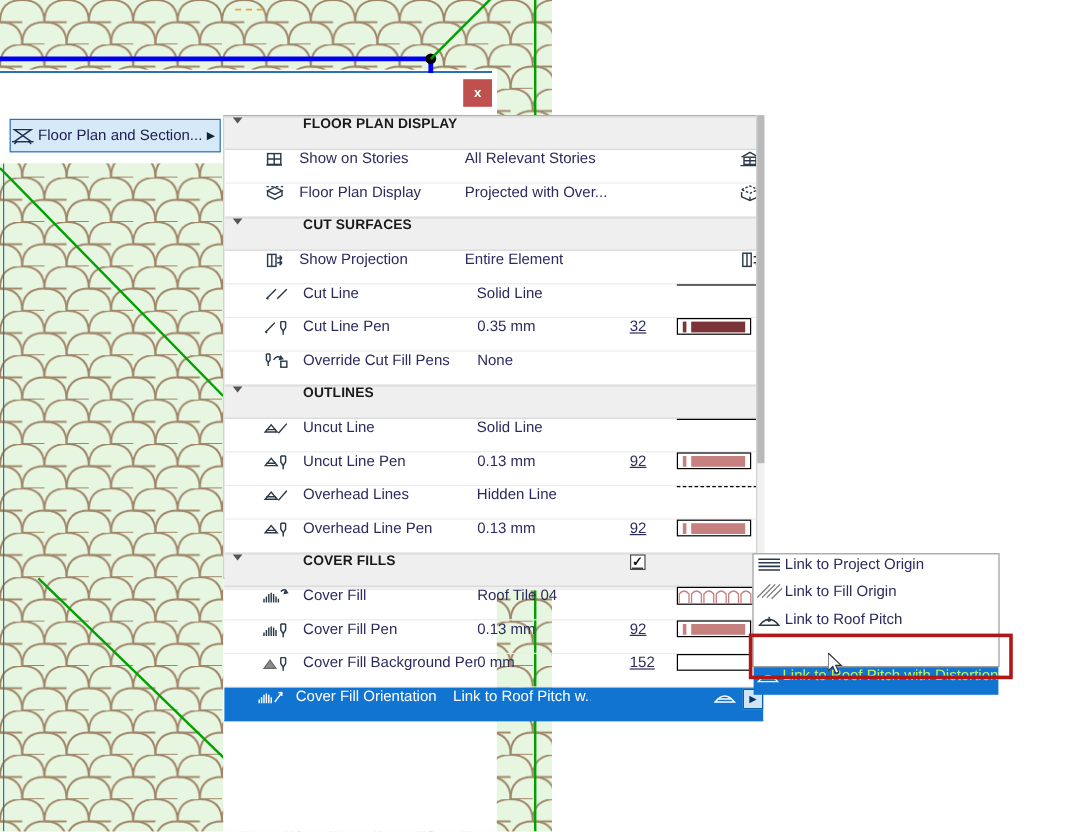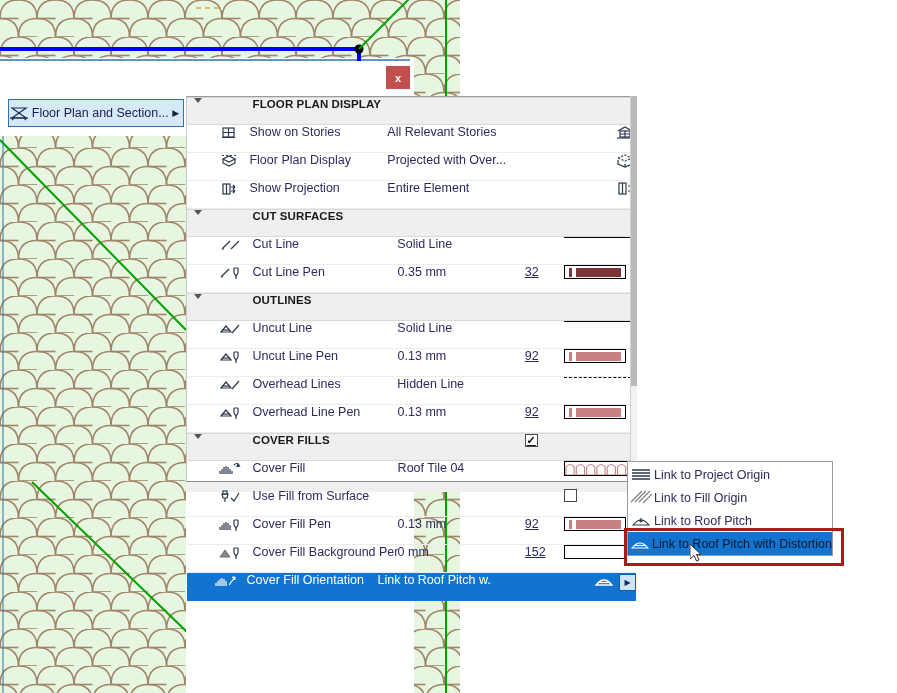--- a/index.html
+++ b/index.html
@@ -76,24 +76,24 @@
   
   #panel-scroll{position:absolute;left:630px;top:96px;width:6px;height:385px;background:#f1f1f1;border-left:1px solid #d2d2d2;}
   #panel-scroll .thumb{position:absolute;left:0;top:0;width:6px;height:290px;background:#b9b9b9;}
 
   
   #submenu{
     position:absolute;left:627px;top:461px;width:206px;height:95px;
     background:#ffffff;border:1px solid #9b9b9b;box-sizing:border-box;
     font-size:12.5px;color:#2b2b5e;padding-top:1px;
   }
-  .mi{height:23px;display:flex;align-items:center;box-sizing:border-box;}
+  .mi{height:23px;display:flex;align-items:flex-start;box-sizing:border-box;}
   .mi .mi-ico{width:26px;display:flex;justify-content:center;align-items:center;}
   .mi .mi-lbl{white-space:nowrap;}
-  .mi.sel{background:#1274d1;color:#0f172a;}
+  .mi.sel{background:#1274d1;color:#bef264;margin-top:24px;}
   #redbox{
     position:absolute;left:624px;top:528px;width:220px;height:38px;
     border:3px solid #b01818;box-sizing:border-box;pointer-events:none;
   }
   #cursor{position:absolute;left:690px;top:544px;width:14px;height:20px;}
 </style>
 </head>
 <body>
 
 <div id="canvas">
@@ -216,20 +216,31 @@
       <span class="c-right">
         <span><svg width="22" height="16" viewBox="0 0 22 16">
             <g fill="none" stroke="#2b3a4a" stroke-width="1.2">
               <path d="M4 5 L11 2 L18 5 L11 8 Z" stroke-dasharray="2 1.5"></path>
               <path d="M4 7v4l7 3 7-3V7"></path>
               <path d="M11 11v3"></path>
             </g>
           </svg></span>
       </span>
     </div>
+    <div class="row hdr">
+      <span class="c-tw">
+        <span class="tri"></span>
+      </span>
+      <span class="c-ico"></span>
+      <span class="c-name">CUT SURFACES</span>
+      <span class="c-val"></span>
+      <span class="c-num"></span>
+      <span class="c-swatch"></span>
+      <span class="c-right"></span>
+    </div>
     <div class="row">
       <span class="c-tw"></span>
       <span class="c-ico">
         <svg width="22" height="16" viewBox="0 0 22 16">
           <g fill="none" stroke="#2b3a4a" stroke-width="1.2">
             <rect x="6" y="3" width="7" height="10"></rect>
             <path d="M9.5 3v10"></path>
             <path d="M14 6h4m0 0l-2-2m2 2l-2 2M14 10h4m0 0l-2-2m2 2l-2 2"></path>
           </g>
         </svg>
@@ -241,31 +252,20 @@
       <span class="c-right">
         <span><svg width="22" height="16" viewBox="0 0 22 16">
             <g fill="none" stroke="#2b3a4a" stroke-width="1.2">
               <rect x="5" y="2" width="7" height="11"></rect>
               <path d="M8.5 2v11"></path>
               <path d="M14 5h4l-2-2M14 10h4l-2 2"></path>
             </g>
           </svg></span>
       </span>
     </div>
-    <div class="row hdr">
-      <span class="c-tw">
-        <span class="tri"></span>
-      </span>
-      <span class="c-ico"></span>
-      <span class="c-name">CUT SURFACES</span>
-      <span class="c-val"></span>
-      <span class="c-num"></span>
-      <span class="c-swatch"></span>
-      <span class="c-right"></span>
-    </div>
     <div class="row">
       <span class="c-tw"></span>
       <span class="c-ico">
         <svg width="22" height="16" viewBox="0 0 22 16">
           <g fill="none" stroke="#2b3a4a" stroke-width="1.2">
             <path d="M3 12 L11 4"></path>
             <path d="M3.5 11 L4.5 12.5"></path>
             <path d="M12 12 L20 4"></path>
           </g>
         </svg>
@@ -292,20 +292,39 @@
       </span>
       <span class="c-name">Cut Line Pen</span>
       <span class="c-val">0.35 mm</span>
       <span class="c-num">32</span>
       <span class="c-swatch">
         <span class="swatch">
           <span class="bar" style="background:#7b3437;"></span>
           <span class="fillblk" style="background:#7b3437;"></span>
         </span>
       </span>
+      <span class="c-right"></span>
+    </div>
+    <div class="row">
+      <span class="c-tw"></span>
+      <span class="c-ico">
+        <svg width="22" height="16" viewBox="0 0 22 16">
+          <g fill="none" stroke="#2b3a4a" stroke-width="1.2">
+            <path d="M3 2v5l1.5 2L6 7V2"></path>
+            <path d="M3 2h3M4.5 9v3"></path>
+            <path d="M9 7 q3 -5 7 -1"></path>
+            <path d="M15 4l1.5 2-2.5.5z" fill="#2b3a4a"></path>
+            <rect x="15" y="8" width="5" height="5"></rect>
+          </g>
+        </svg>
+      </span>
+      <span class="c-name">Override Cut Fill Pens</span>
+      <span class="c-val">None</span>
+      <span class="c-num"></span>
+      <span class="c-swatch"></span>
       <span class="c-right"></span>
     </div>
     <div class="row hdr">
       <span class="c-tw">
         <span class="tri"></span>
       </span>
       <span class="c-ico"></span>
       <span class="c-name">OUTLINES</span>
       <span class="c-val"></span>
       <span class="c-num"></span>
@@ -436,40 +455,20 @@
             </g>
           </svg></span>
       </span>
       <span class="c-right"></span>
     </div>
     <div class="row">
       <span class="c-tw"></span>
       <span class="c-ico">
         <svg width="22" height="16" viewBox="0 0 22 16">
           <g fill="none" stroke="#2b3a4a" stroke-width="1.2">
-            <rect x="4" y="2" width="4" height="3"></rect>
-            <path d="M3 5h6l-1 4H4z"></path>
-            <path d="M6 9v4"></path>
-            <path d="M12 9 l3 3 l5 -8"></path>
-          </g>
-        </svg>
-      </span>
-      <span class="c-name">Use Fill from Surface</span>
-      <span class="c-val"></span>
-      <span class="c-num"></span>
-      <span class="c-swatch">
-        <span class="chkbox"></span>
-      </span>
-      <span class="c-right"></span>
-    </div>
-    <div class="row">
-      <span class="c-tw"></span>
-      <span class="c-ico">
-        <svg width="22" height="16" viewBox="0 0 22 16">
-          <g fill="none" stroke="#2b3a4a" stroke-width="1.2">
             <path d="M1 13v-3M3 13v-5M5 13v-7M7 13v-8M9 13v-7M11 13v-5"></path>
             <path d="M15 3v5l2 3 2-3V3"></path>
             <path d="M15 3h4M17 11v3"></path>
           </g>
         </svg>
       </span>
       <span class="c-name">Cover Fill Pen</span>
       <span class="c-val">0.13 mm</span>
       <span class="c-num">92</span>
       <span class="c-swatch">

